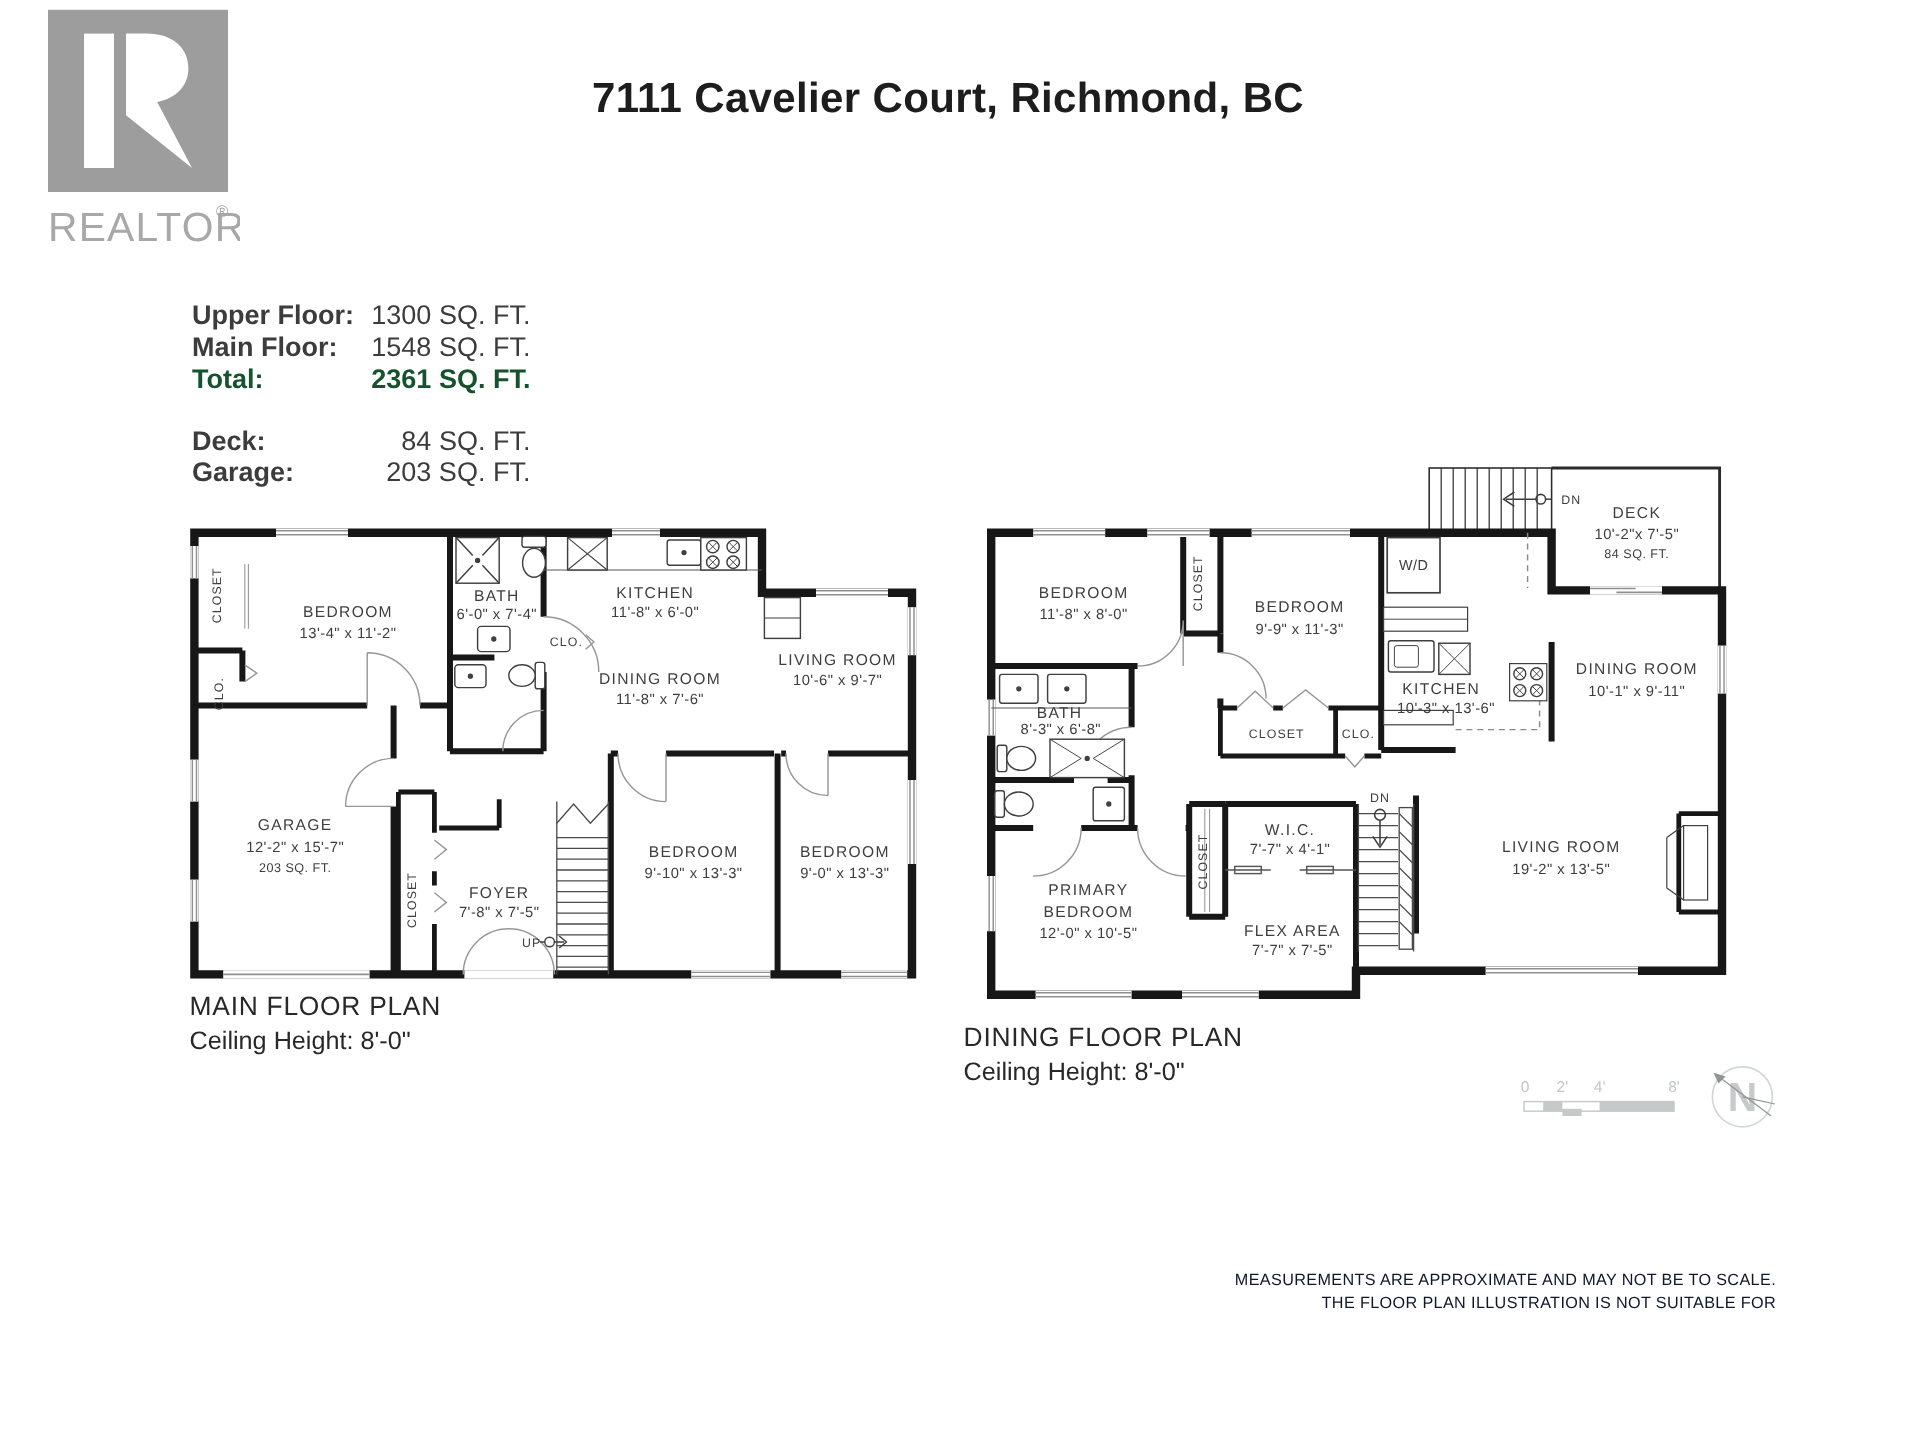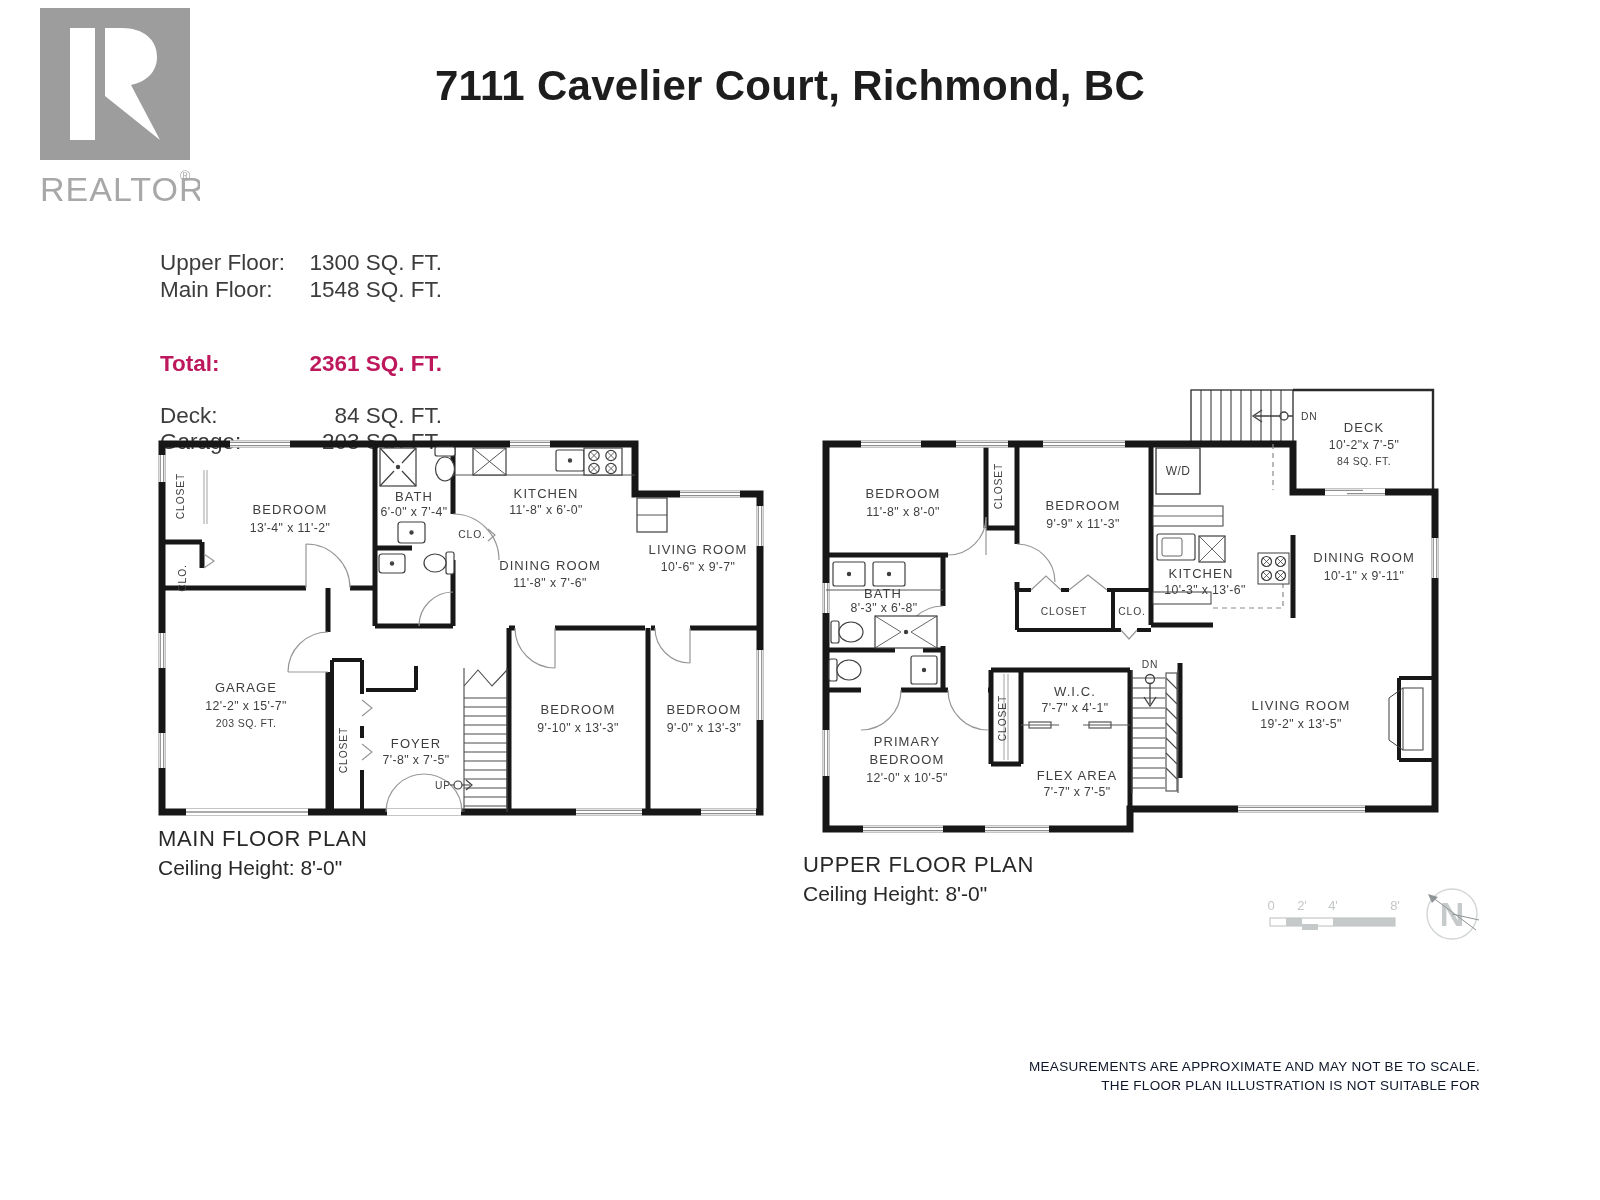--- a/index.html
+++ b/index.html
@@ -1,25 +1,25 @@
 <!DOCTYPE html>
 <html><head>
 <meta charset="utf-8">
 <style>
   html,body{margin:0;padding:0;background:#fff;}
   .page{position:relative;width:1600px;height:1200px;background:#ffffff;overflow:hidden;
         font-family:"Liberation Sans",sans-serif;}
   .logo{position:absolute;left:40px;top:8px;}
   .title{position:absolute;left:790px;top:62px;transform:translateX(-50%);
-         font-size:42px;font-weight:bold;color:#1d1d1d;letter-spacing:.3px;white-space:nowrap;}
+         font-size:35px;font-weight:bold;color:#1d1d1d;letter-spacing:.3px;white-space:nowrap;}
   .stats{position:absolute;left:160px;top:250px;font-size:22.5px;color:#3c3c3c;}
   .stats-row{display:flex;width:282px;line-height:26.5px;}
-  .stats-label{flex:1;}
+  .stats-label{flex:1;font-weight:bold;}
   .stats-value{text-align:right;}
-  .stats-row.total{font-weight:bold;color:#be185d;margin-top:48px;}
+  .stats-row.total{font-weight:bold;color:#14532d;}
   .stats-gap{height:25px;}
   .plan{position:absolute;}
   .plan text{font-family:"Liberation Sans",sans-serif;fill:#3e3e3e;}
   text.rm{font-size:13px;letter-spacing:1.1px;text-anchor:middle;}
   text.dm{font-size:12.3px;letter-spacing:.4px;text-anchor:middle;}
   text.sm{font-size:10.3px;letter-spacing:.9px;text-anchor:middle;}
   text.ar{font-size:10.5px;letter-spacing:.4px;text-anchor:middle;}
   .caption{position:absolute;color:#282828;}
   .caption .l1{font-size:22px;letter-spacing:.6px;}
   .caption .l2{font-size:21px;margin-top:4px;}
@@ -352,21 +352,21 @@
       <polyline points="459,32 450,38 459,44"></polyline>
     </g>
     <g stroke="#3f3f3f" fill="none" stroke-width="1.3">
       <circle cx="347" cy="301" r="4.5"></circle>
       <path d="M347,305.5 V326"></path>
       <polyline points="341,319 347,328 353,319"></polyline>
     </g>
   </svg>
 
   <div class="caption" style="left:803px;top:852px;">
-    <div class="l1">UPPER FLOOR PLAN</div>
+    <div class="l1">DINING FLOOR PLAN</div>
     <div class="l2">Ceiling Height: 8'-0"</div>
   </div>
 
   <div class="scalebar">
     <svg width="140" height="42" viewBox="0 0 140 42">
       <text x="5" y="14" font-size="13" fill="#c3c6c6" text-anchor="middle">0</text>
       <text x="36" y="14" font-size="13" fill="#c3c6c6" text-anchor="middle">2'</text>
       <text x="67" y="14" font-size="13" fill="#c3c6c6" text-anchor="middle">4'</text>
       <text x="129" y="14" font-size="13" fill="#c3c6c6" text-anchor="middle">8'</text>
       <rect x="20" y="22" width="16" height="8" fill="#c6c9c9"></rect>

